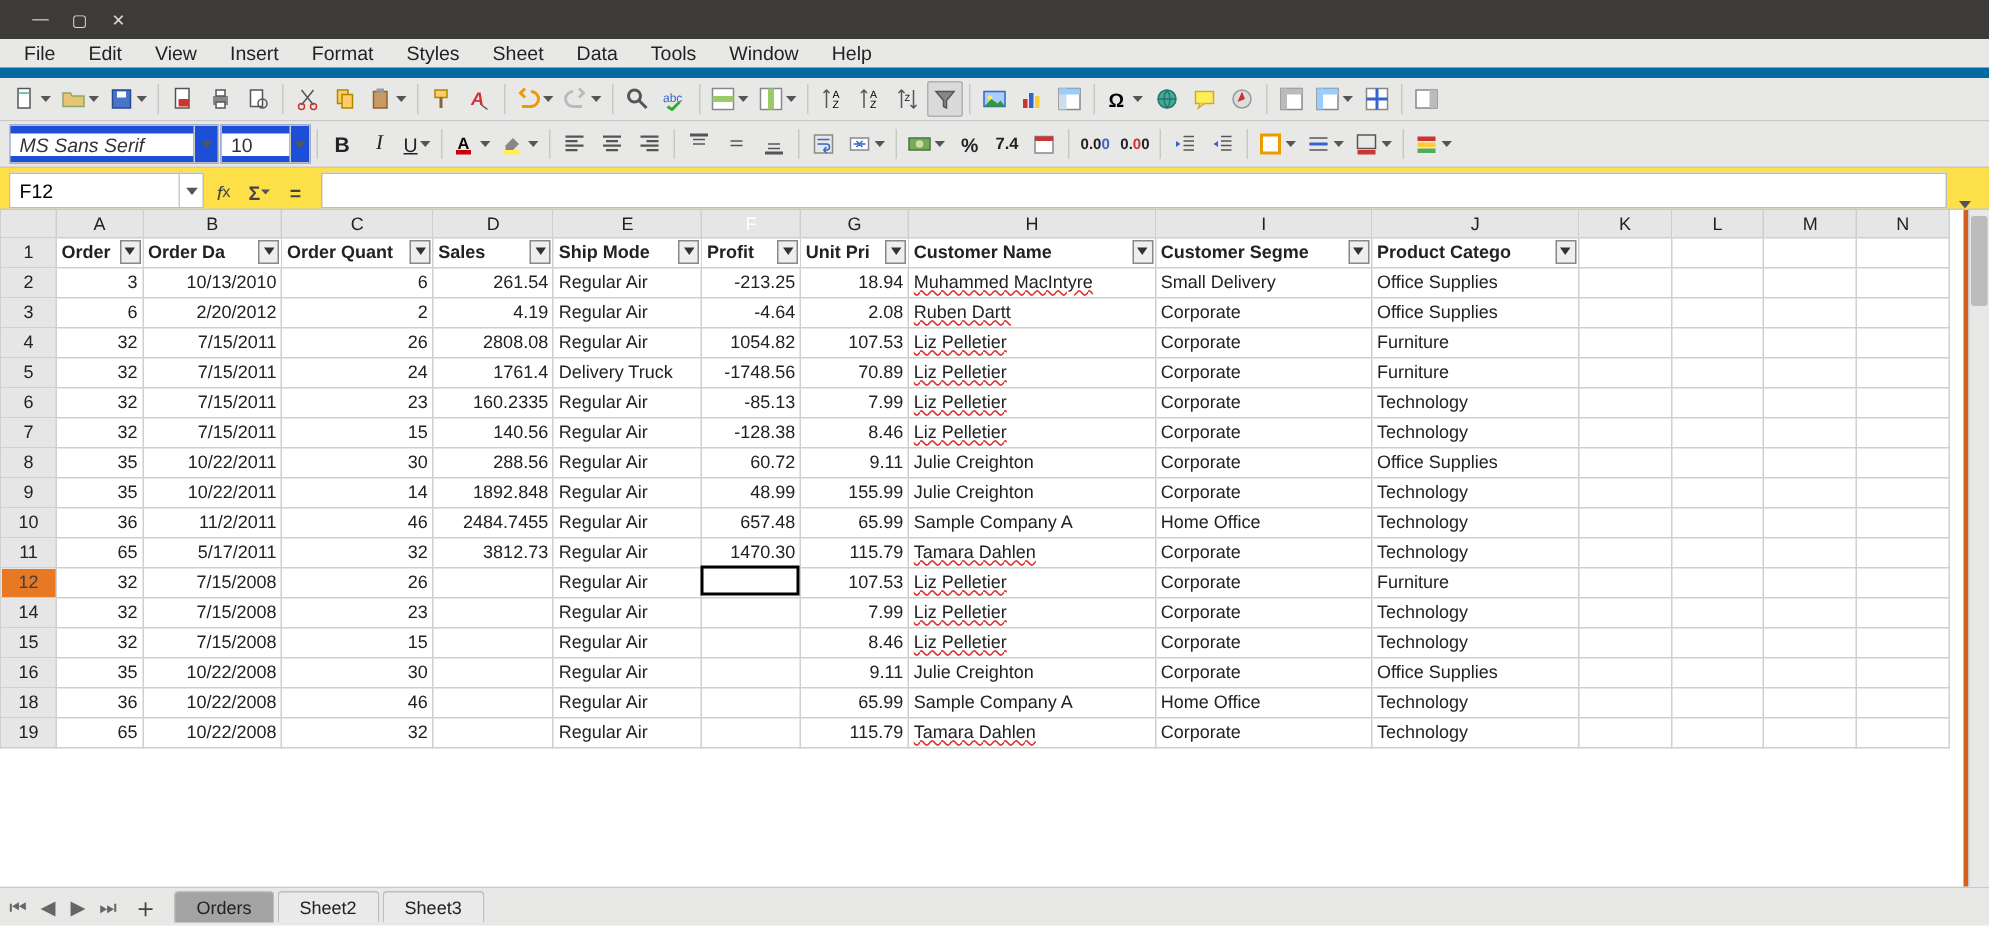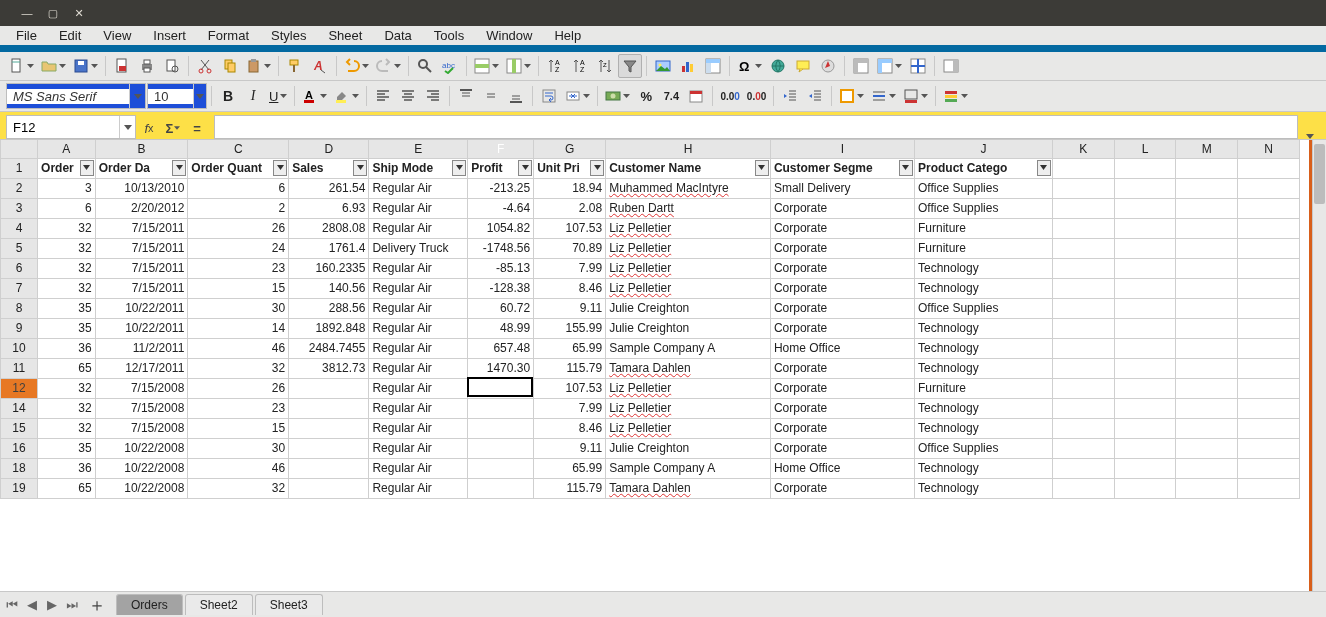--- a/index.html
+++ b/index.html
@@ -649,21 +649,21 @@
             <td></td>
             <td></td>
             <td></td>
             <td></td>
           </tr>
           <tr>
             <th class="rowhead">3</th>
             <td class="num">6</td>
             <td class="num">2/20/2012</td>
             <td class="num">2</td>
-            <td class="num">6.93</td>
+            <td class="num">4.19</td>
             <td class="txt">Regular Air</td>
             <td class="num">-4.64</td>
             <td class="num">2.08</td>
             <td class="txt"><span class="squiggle">Ruben Dartt</span></td>
             <td class="txt">Corporate</td>
             <td class="txt">Office Supplies</td>
             <td></td>
             <td></td>
             <td></td>
             <td></td>
@@ -783,21 +783,21 @@
             <td class="txt">Home Office</td>
             <td class="txt">Technology</td>
             <td></td>
             <td></td>
             <td></td>
             <td></td>
           </tr>
           <tr>
             <th class="rowhead">11</th>
             <td class="num">65</td>
-            <td class="num">12/17/2011</td>
+            <td class="num">5/17/2011</td>
             <td class="num">32</td>
             <td class="num">3812.73</td>
             <td class="txt">Regular Air</td>
             <td class="num">1470.30</td>
             <td class="num">115.79</td>
             <td class="txt"><span class="squiggle">Tamara Dahlen</span></td>
             <td class="txt">Corporate</td>
             <td class="txt">Technology</td>
             <td></td>
             <td></td>

